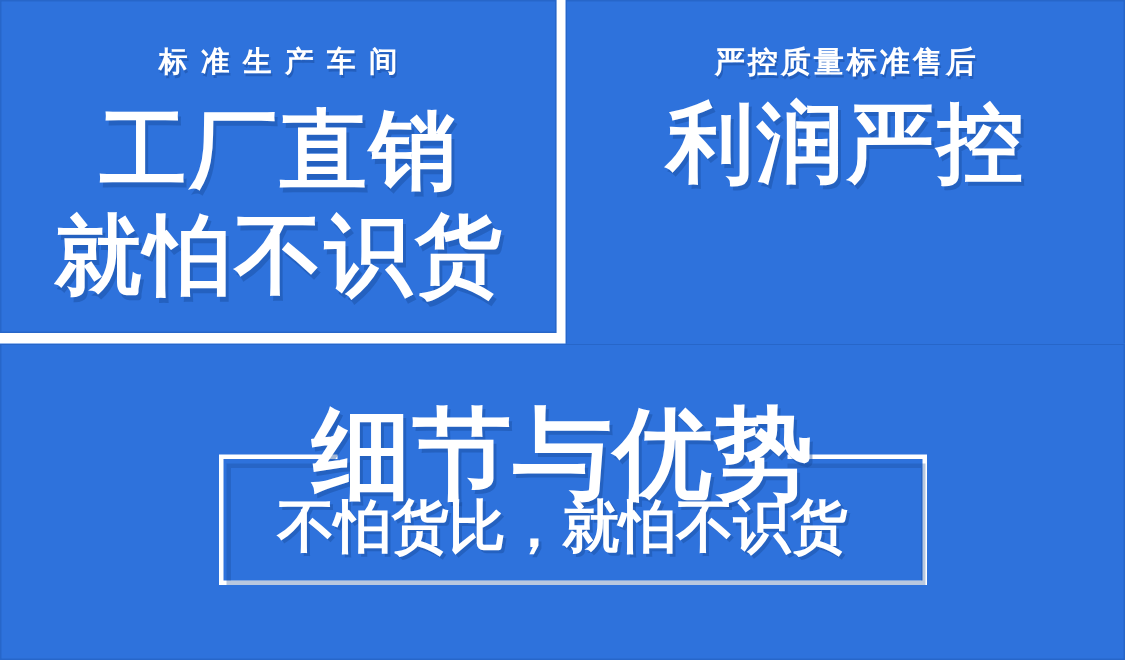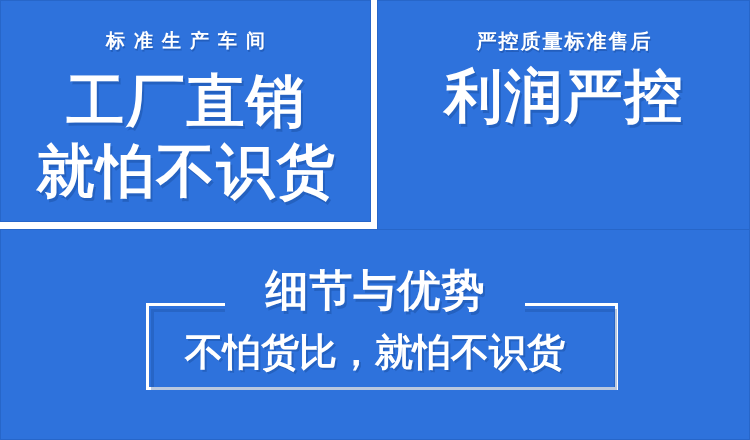--- a/index.html
+++ b/index.html
@@ -139,21 +139,21 @@
   }
 
   #bottom-heading {
     position: absolute;
     left: 0;
     right: 0;
     top: 40px;
     text-align: center;
     color: #ffffff;
     font-weight: bold;
-    font-size: 43px;
+    font-size: 66px;
     line-height: 1;
     letter-spacing: 1px;
     text-indent: 1px;
     white-space: nowrap;
     text-shadow: 2px 3px 0 rgba(22, 72, 150, 0.40);
     z-index: 3;
   }
 
   #bottom-subheading {
     position: absolute;

